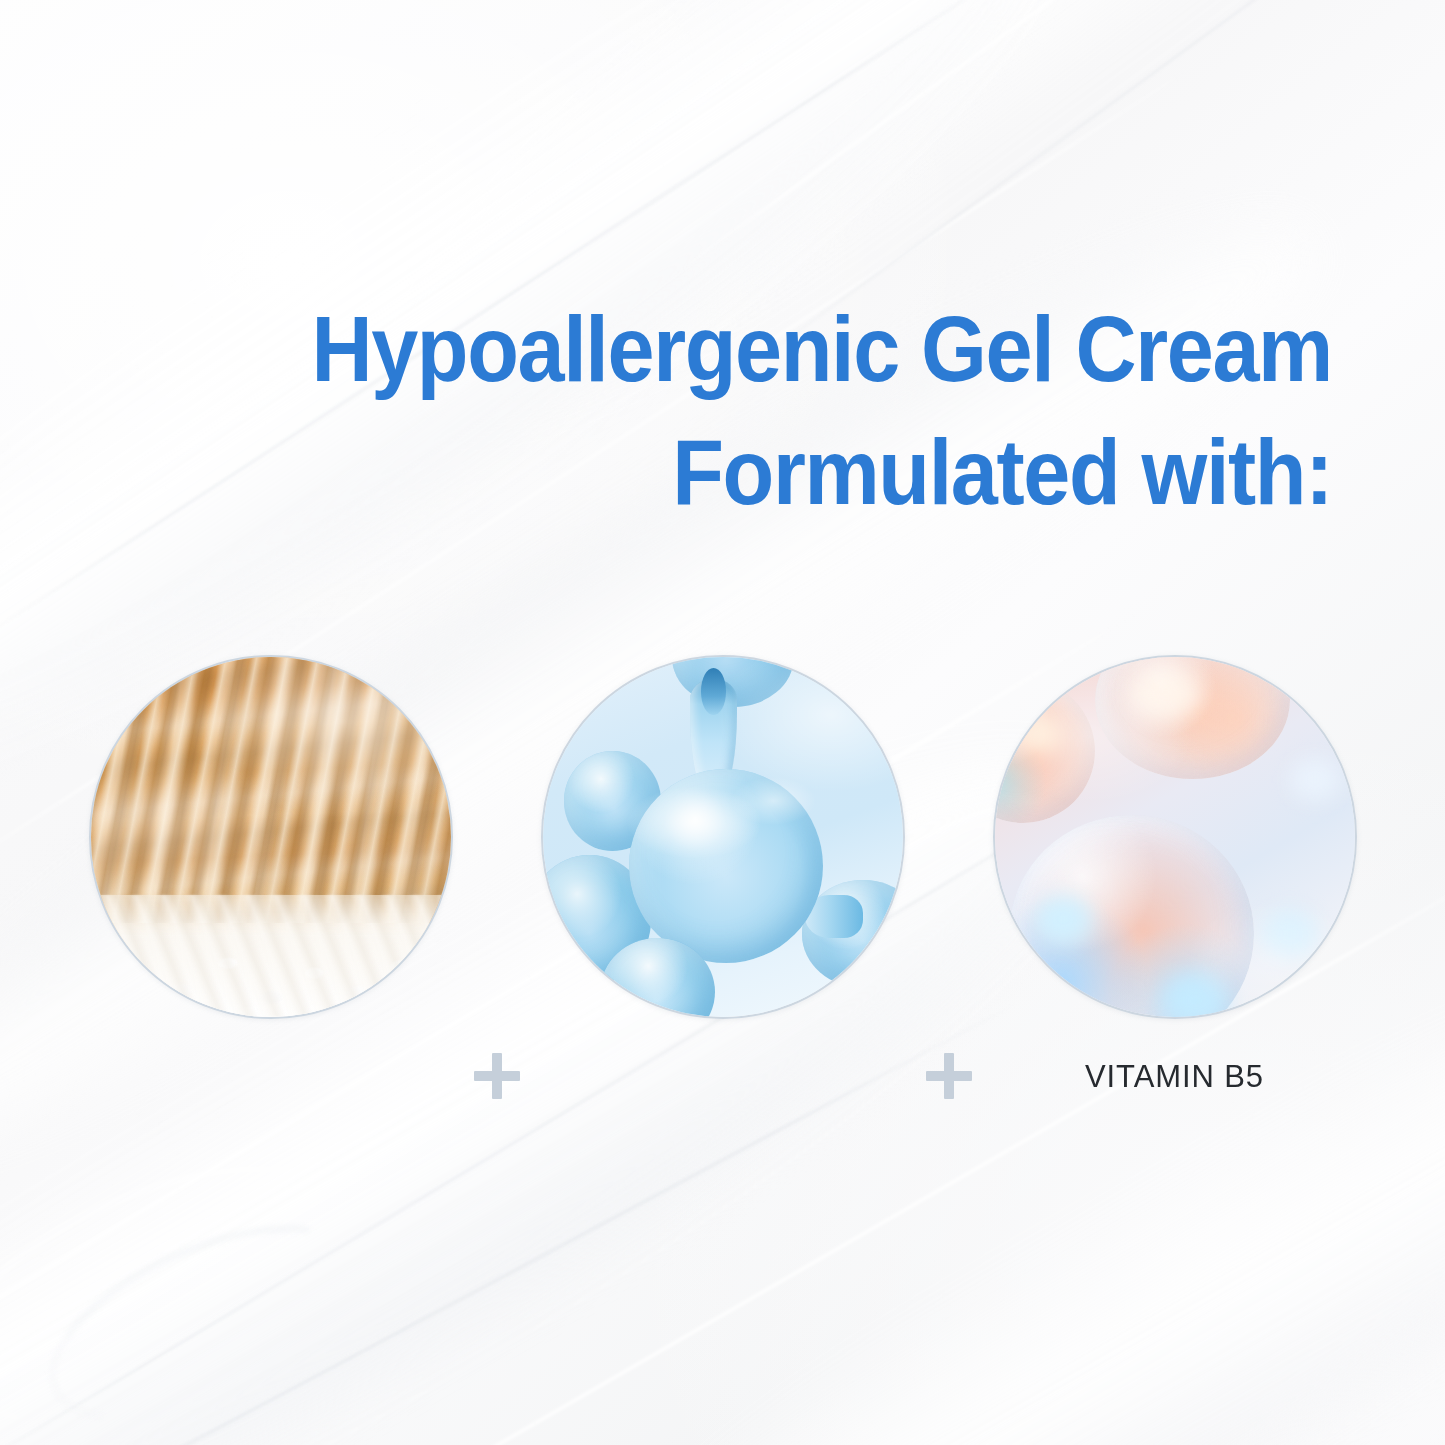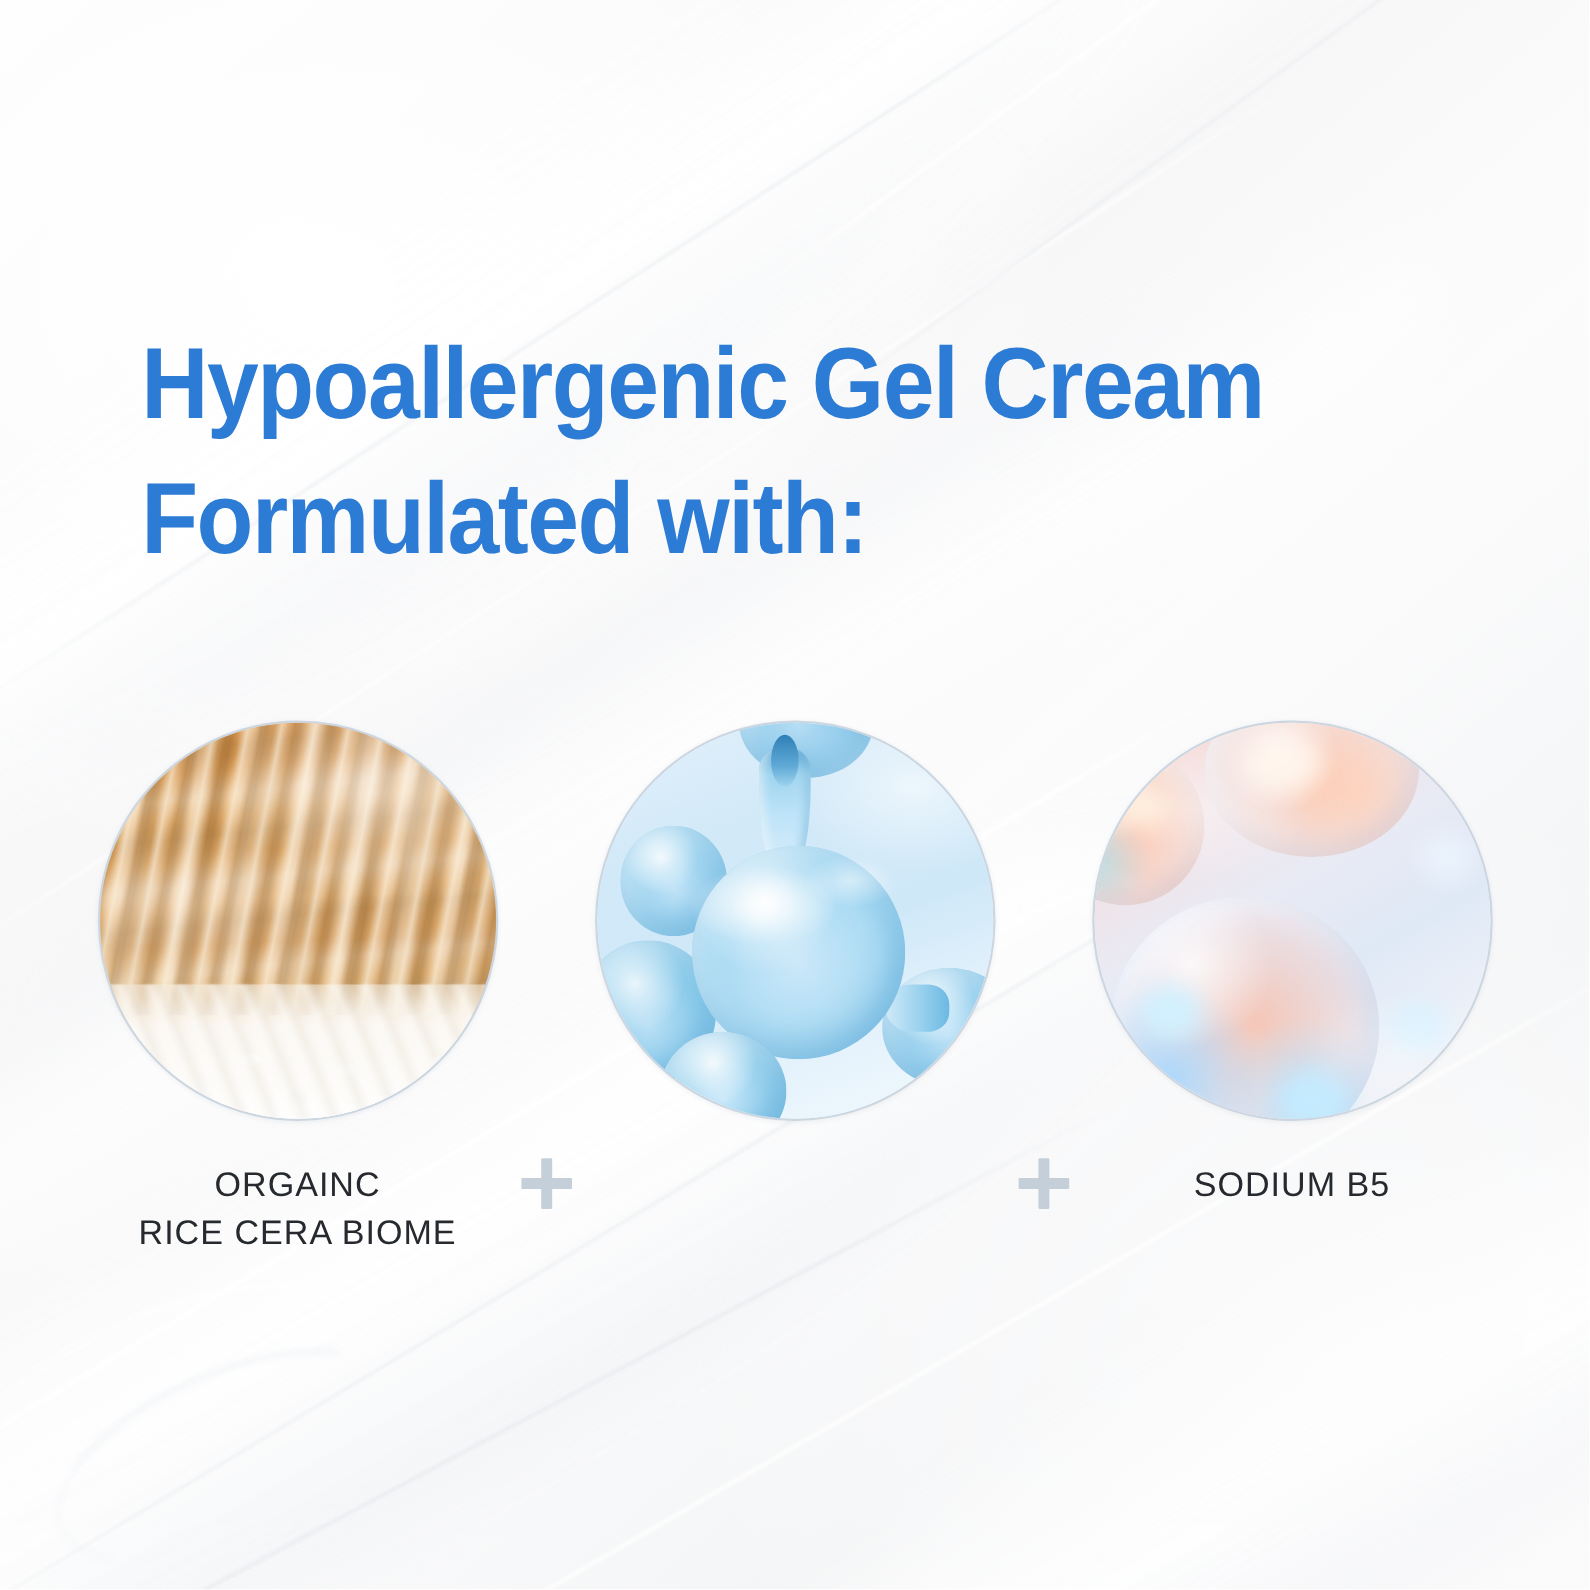--- a/index.html
+++ b/index.html
@@ -102,23 +102,23 @@
     border:3px solid rgba(255,255,255,.9);
     filter:blur(3px);
     pointer-events:none;
   }
   .curl.c1 { left:-60px; top:1190px; width:440px; height:210px; transform:rotate(-22deg); border-color:rgba(255,255,255,.95) transparent transparent rgba(255,255,255,.7); }
   .curl.c2 { left:40px;  top:1248px; width:330px; height:150px; transform:rotate(-24deg); border-color:rgba(233,236,240,.75) transparent transparent rgba(240,242,245,.5); }
 
   
   .headline {
     position:absolute;
-    left:16px; right:0;
+    left:0; right:0;
     top:288px;
-    text-align:left;
+    text-align:right;
     padding:0 60px;
     z-index:5;
   }
   .headline .line {
     display:block;
     color:#2C7BD4;
     font-family:"Liberation Sans", sans-serif;
     font-weight:700;
     font-size:92px;
     line-height:1.34;
@@ -435,24 +435,20 @@
     <div class="ingredient">
       <div class="circle">
         <div class="art">
           <div class="rice-bg"></div>
           <div class="rice-rows"></div>
           <div class="rice-husks"></div>
           <div class="rice-grains"></div>
           <div class="rice-shine"></div>
         </div>
       </div>
-      <div class="label">
-        <span>ORGAINC</span>
-        <span>RICE CERA BIOME</span>
-      </div>
     </div>
 
     <div class="plus">
       <div class="plus-glyph" aria-label="+"></div>
     </div>
 
     <div class="ingredient">
       <div class="circle">
         <div class="art">
           <div class="sh-bg"></div>
@@ -486,18 +482,18 @@
           <div class="b5-glow g1"></div>
           <div class="b5-glow g2"></div>
           <div class="b5-glow g3"></div>
           <div class="b5-glow g4"></div>
           <div class="b5-glow g5"></div>
           <div class="b5-glow g6"></div>
           <div class="b5-sheen"></div>
         </div>
       </div>
       <div class="label">
-        <span>SODIUM B5</span>
+        <span>VITAMIN B5</span>
       </div>
     </div>
 
   </div>
 </div>
 
 </body></html>

